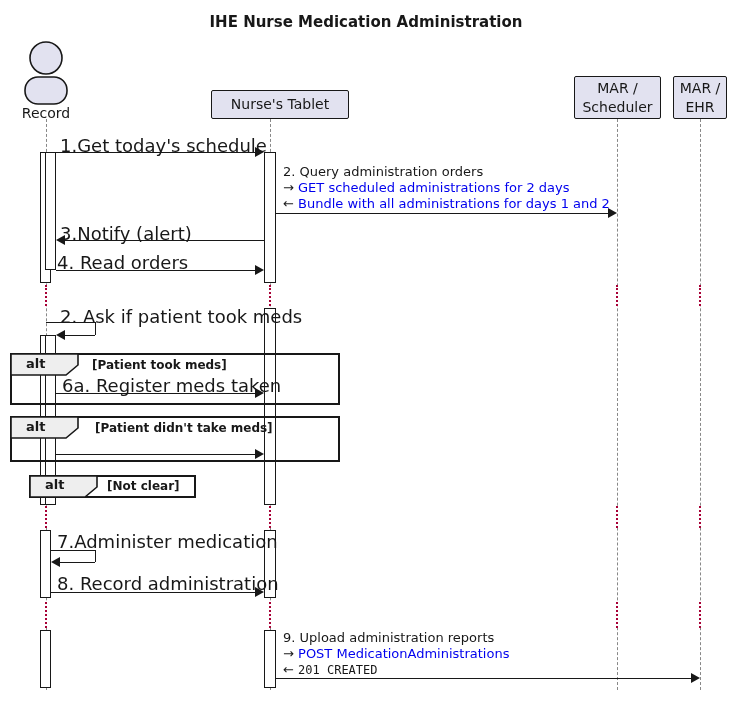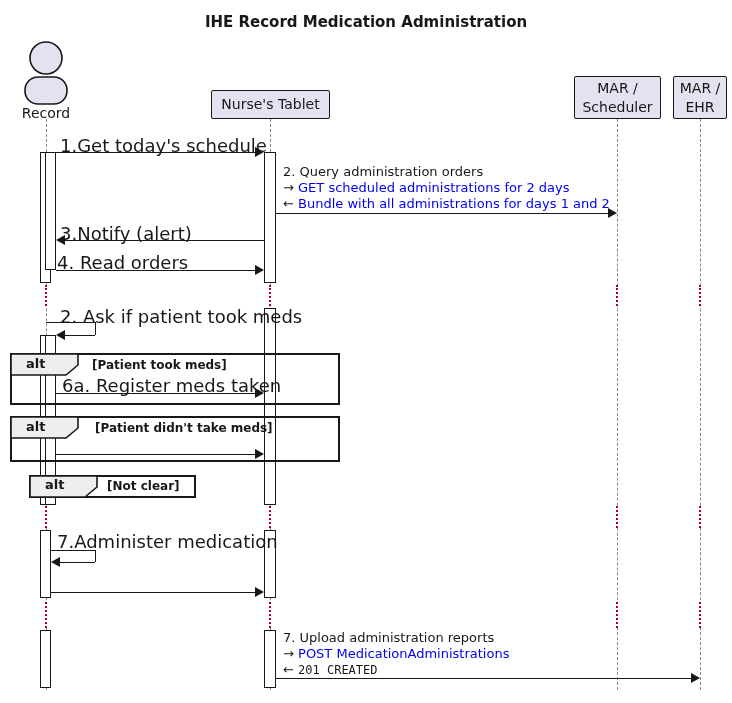--- a/index.html
+++ b/index.html
@@ -37,21 +37,21 @@
   .frame{border:2px solid var(--border);box-sizing:border-box;}
   .alt-kw{font-weight:bold;font-size:13px;}
   .cond{font-weight:bold;font-size:12px;white-space:nowrap;}
   .actor-label{font-size:14px;text-align:center;}
 </style>
 </head>
 <body>
 
 <div id="canvas">
 
-  <div class="abs title">IHE Record Medication Administration</div>
+  <div class="abs title">IHE Nurse Medication Administration</div>
 
   <div class="abs lifeline" style="left:46px;top:119px;height:571px;"></div>
   <div class="abs lifeline" style="left:270px;top:119px;height:571px;"></div>
   <div class="abs lifeline" style="left:617px;top:119px;height:571px;"></div>
   <div class="abs lifeline" style="left:700px;top:119px;height:571px;"></div>
 
   <div class="abs band" style="top:285px;height:21px;">
     <div class="abs dots" style="left:45px;top:0;height:21px;"></div>
     <div class="abs dots" style="left:269px;top:0;height:21px;"></div>
     <div class="abs dots" style="left:616px;top:0;height:21px;"></div>
@@ -69,21 +69,21 @@
     <div class="abs dots" style="left:616px;top:0;height:26px;"></div>
     <div class="abs dots" style="left:699px;top:0;height:26px;"></div>
   </div>
 
   <svg class="abs" style="left:22px;top:40px;" width="48" height="66">
     <circle cx="24" cy="18" r="16" style="fill:var(--participant-fill);stroke:var(--border);stroke-width:1.6;"></circle>
     <rect x="3" y="37" width="42" height="27" rx="13" style="fill:var(--participant-fill);stroke:var(--border);stroke-width:1.6;"></rect>
   </svg>
   <div class="abs actor-label" style="left:14px;top:105px;width:64px;">Record</div>
 
-  <div class="abs pbox" style="left:211px;top:90px;width:119px;height:29px;">
+  <div class="abs pbox" style="left:211px;top:90px;width:138px;height:29px;">
     <span>Nurse's Tablet</span>
   </div>
   <div class="abs pbox" style="left:574px;top:76px;width:87px;height:43px;">
     <span>
       <span>MAR /</span><br>
       <span>Scheduler</span>
     </span>
   </div>
   <div class="abs pbox" style="left:673px;top:76px;width:54px;height:43px;">
     <span>
@@ -165,25 +165,26 @@
   </svg>
   <div class="abs alt-kw" style="left:45px;top:477px;">alt</div>
   <div class="abs cond" style="left:107px;top:479px;">[Not clear]</div>
 
   <div class="abs mlabel" style="left:57px;top:531px;">7.Administer medication</div>
   <div class="abs mline" style="left:51px;top:550px;width:44px;"></div>
   <div class="abs vline" style="left:95px;top:550px;height:12px;"></div>
   <div class="abs mline" style="left:60px;top:562px;width:35px;"></div>
   <div class="abs arrow-l" style="left:51px;top:557px;"></div>
 
+  <div class="abs mlabel" style="left:57px;top:573px;">8. Record administration</div>
   <div class="abs mline" style="left:51px;top:592px;width:204px;"></div>
   <div class="abs arrow-r" style="left:255px;top:587px;"></div>
 
   <div class="abs mblock" style="left:283px;top:630px;">
-    <div>7. Upload administration reports</div>
+    <div>9. Upload administration reports</div>
     <div>
       <span>→</span>
       <span class="link">POST MedicationAdministrations</span>
     </div>
     <div>
       <span>←</span>
       <span class="mono">201 CREATED</span>
     </div>
   </div>
   <div class="abs mline" style="left:276px;top:678px;width:415px;"></div>

